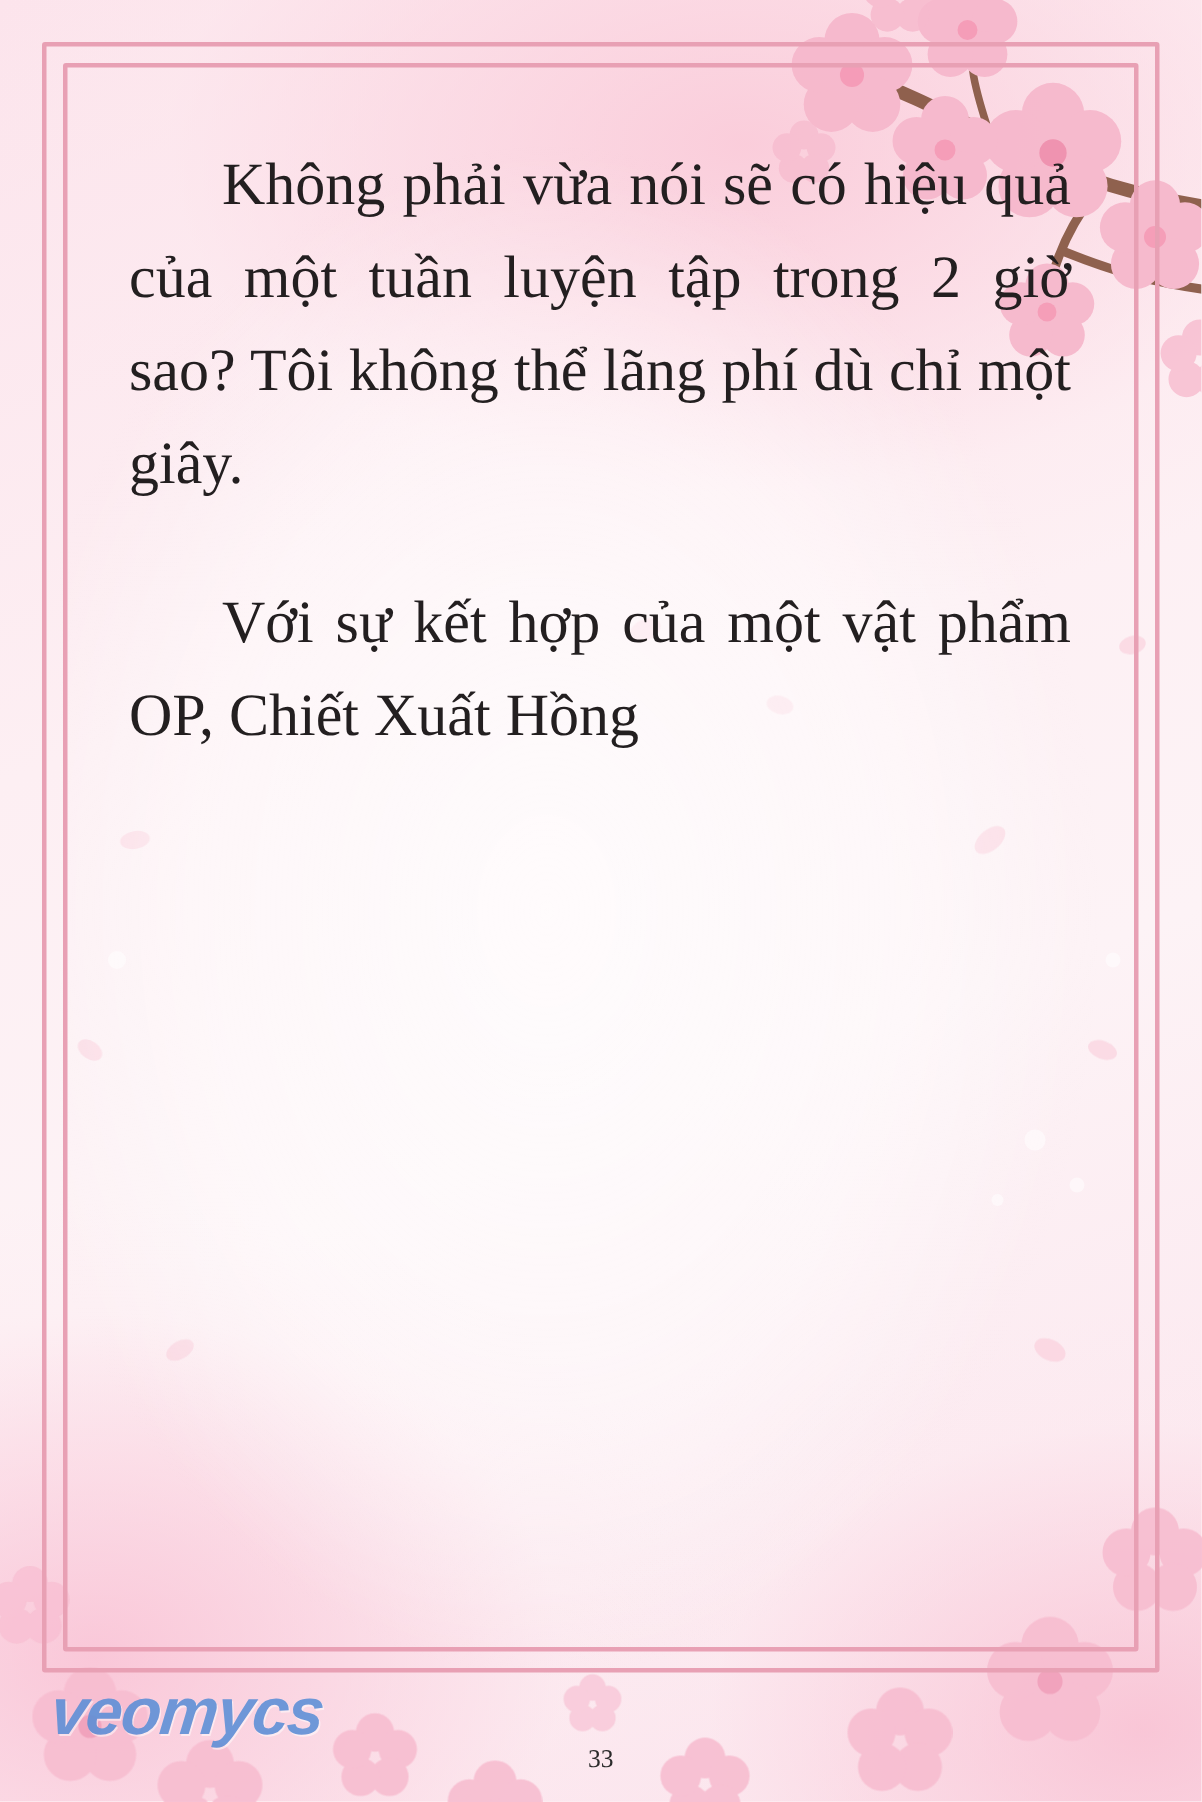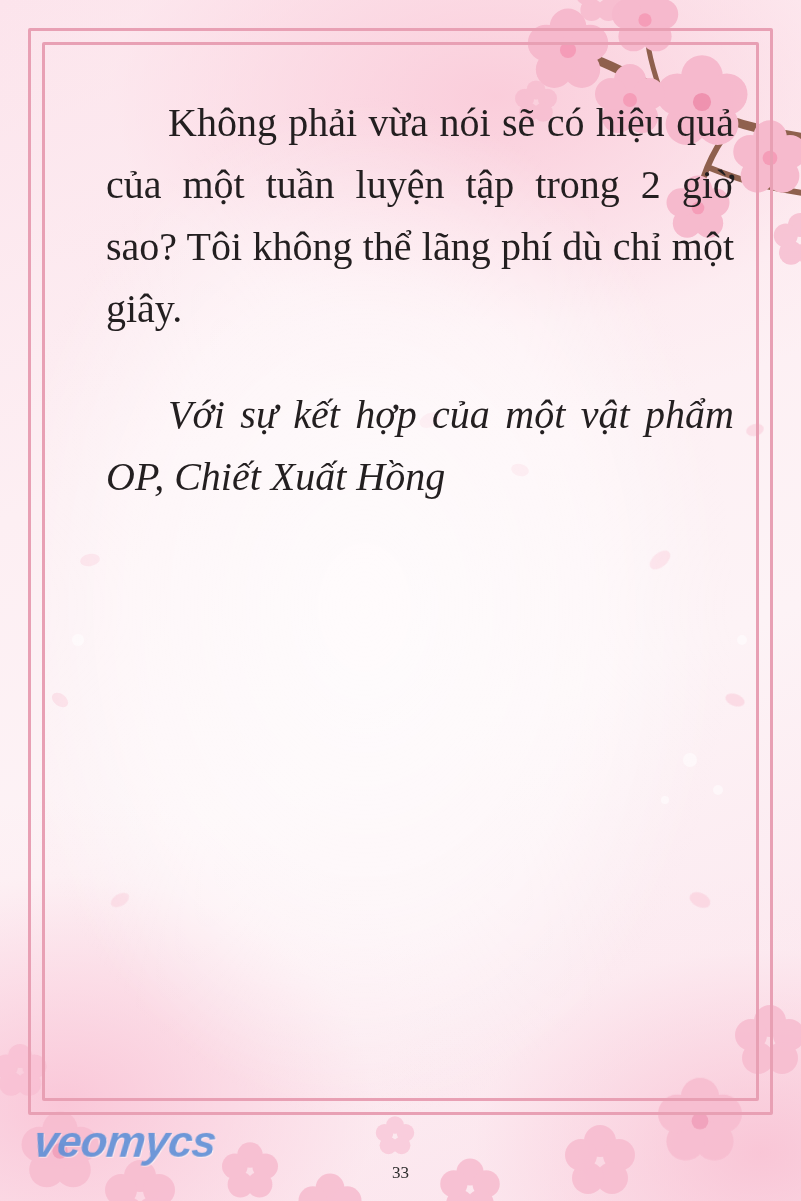--- a/index.html
+++ b/index.html
@@ -61,38 +61,36 @@
 
   
   .content {
     position: absolute;
     left: 86px;
     top: 92px;
     width: 628px;
     color: #231f20;
     font-size: 40px;
     line-height: 1.55;
-    margin-left: 20px;
   }
   .para {
     margin: 0 0 44px 0;
     text-align: justify;
     text-align-last: left;
     text-justify: inter-word;
   }
   .para.indent {
     text-indent: 62px;
   }
   .para.center {
     text-align: justify;
     text-align-last: center;
   }
   .para.last {
     margin-bottom: 0;
-    font-style: italic;
   }
 
   
   .page-number {
     position: absolute;
     left: 0;
     right: 0;
     bottom: 18px;
     text-align: center;
     font-size: 17px;

